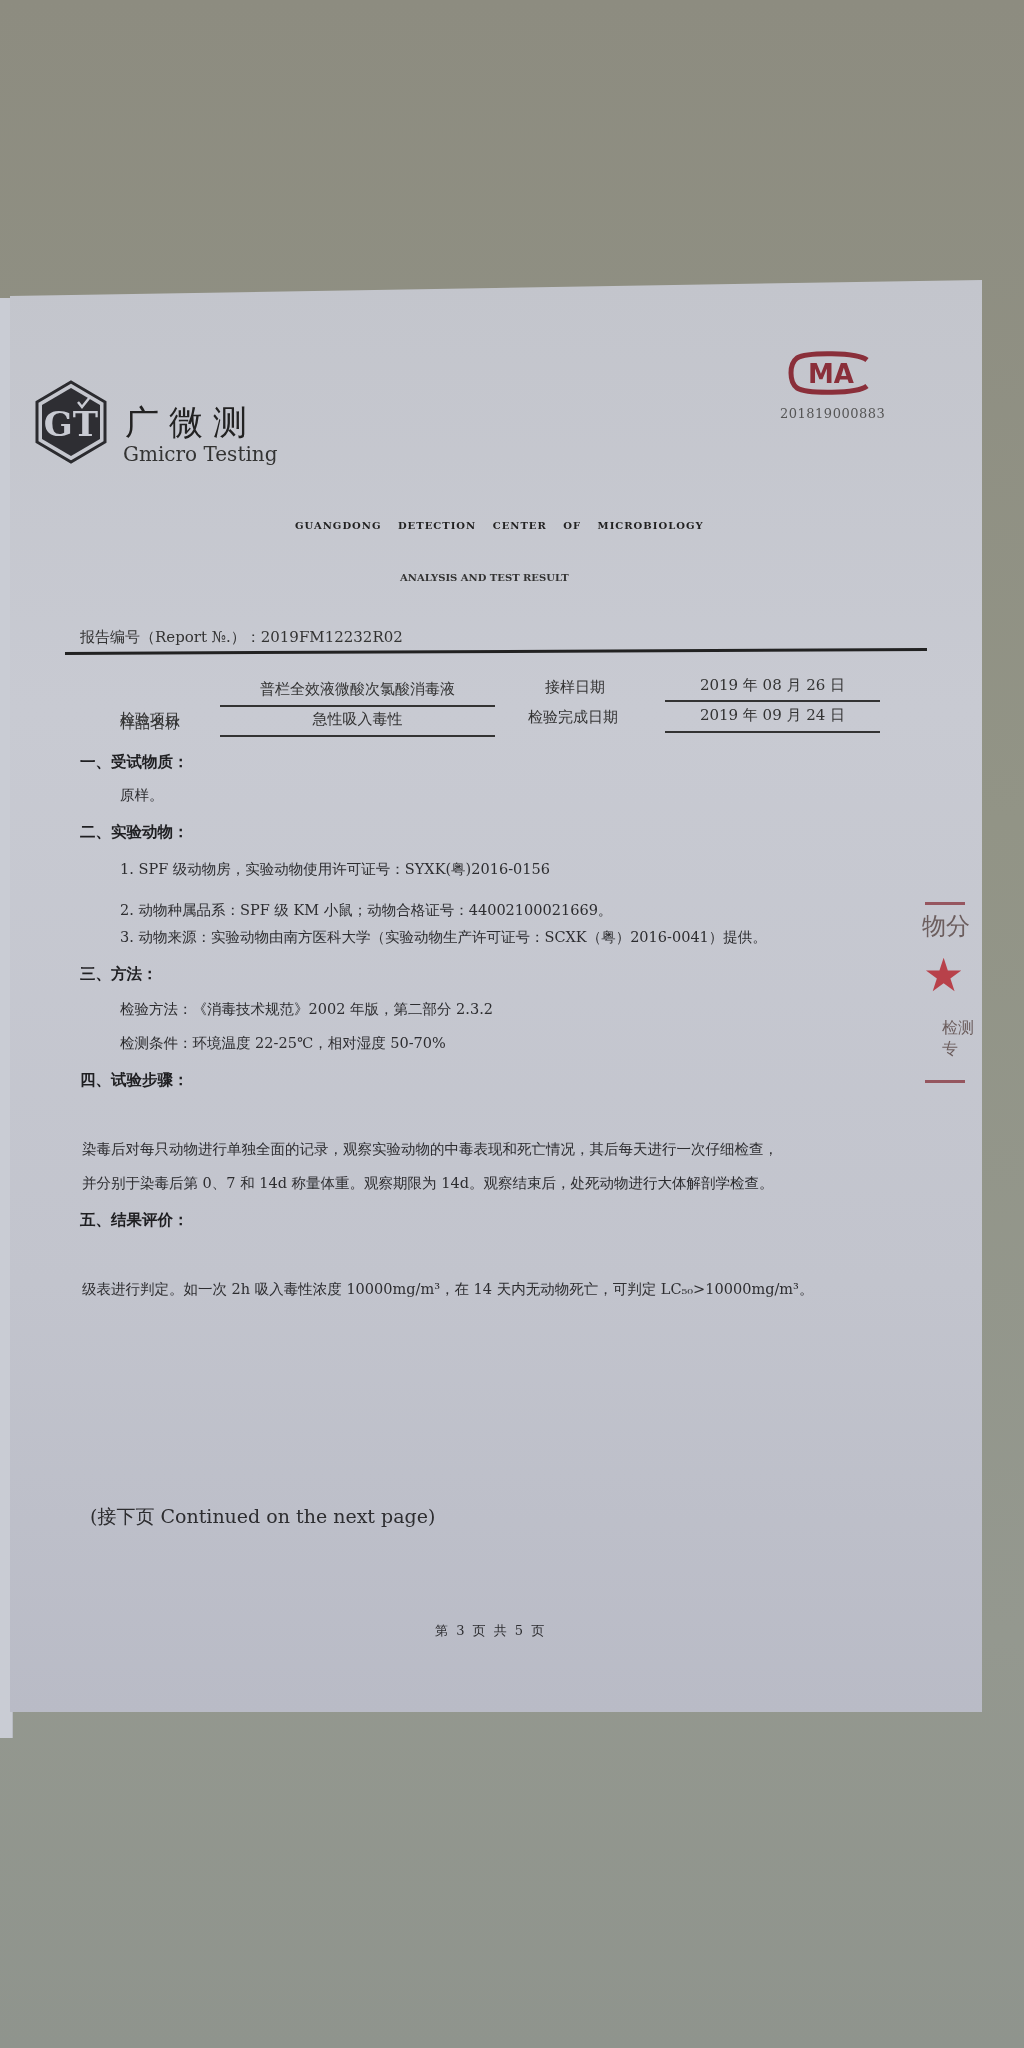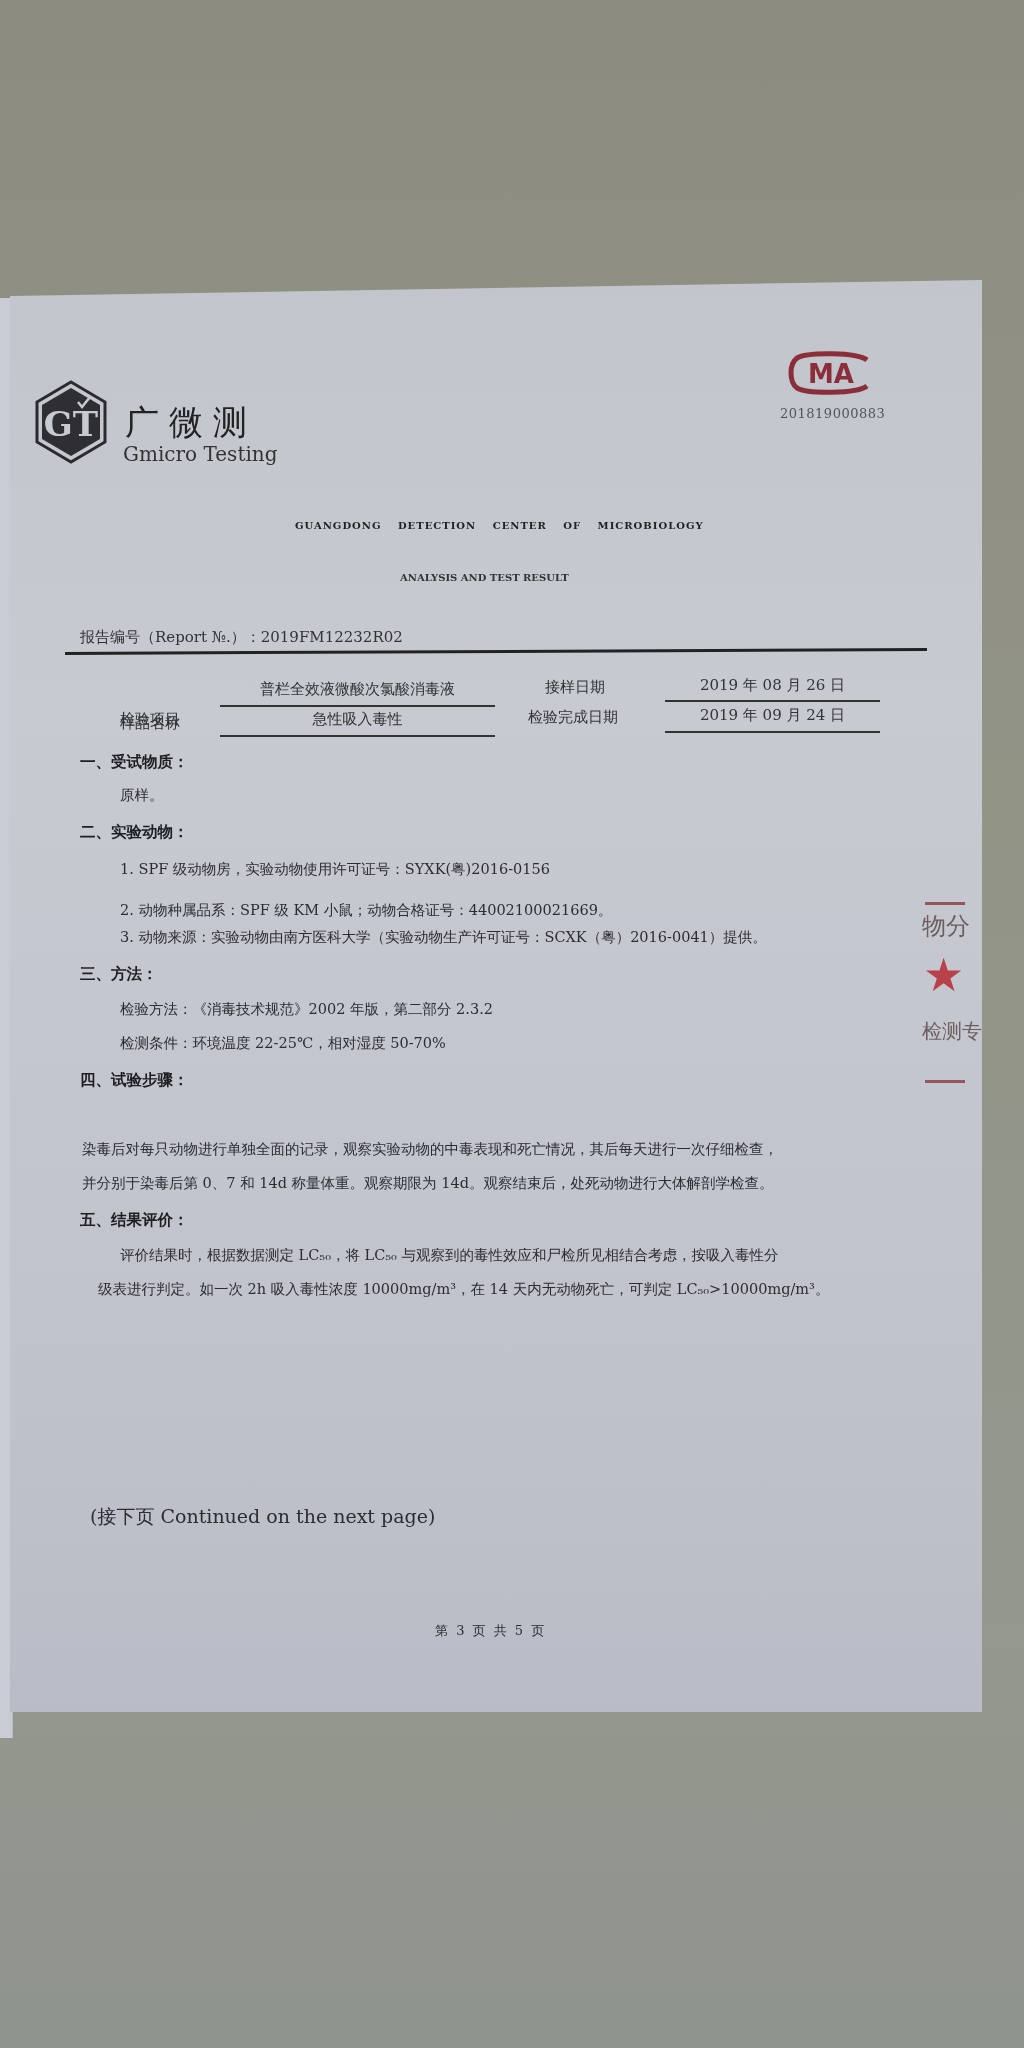--- a/index.html
+++ b/index.html
@@ -98,24 +98,23 @@
 
   <div class="abs h" style="left:70px; top:684px;">三、方法：</div>
   <div class="abs p" style="left:110px; top:720px;">检验方法：《消毒技术规范》2002 年版，第二部分 2.3.2</div>
   <div class="abs p" style="left:110px; top:754px;">检测条件：环境温度 22-25℃，相对湿度 50-70%</div>
 
   <div class="abs h" style="left:70px; top:790px;">四、试验步骤：</div>
   <div class="abs p" style="left:72px; top:860px;">染毒后对每只动物进行单独全面的记录，观察实验动物的中毒表现和死亡情况，其后每天进行一次仔细检查，</div>
   <div class="abs p" style="left:72px; top:894px;">并分别于染毒后第 0、7 和 14d 称量体重。观察期限为 14d。观察结束后，处死动物进行大体解剖学检查。</div>
 
   <div class="abs h" style="left:70px; top:930px;">五、结果评价：</div>
-  <div class="abs p" style="left:110px; top:966px;">评价结果时，根据数据测定 LC₅₀，将 LC₅₀ 与观察到的毒性效应和尸检所见相结合考虑，按吸入毒性分</div>
-  <div class="abs p" style="left:88px; top:1000px;">级表进行判定。如一次 2h 吸入毒性浓度 10000mg/m³，在 14 天内无动物死亡，可判定 LC₅₀&gt;10000mg/m³。</div>
+  <div class="abs p" style="left:72px; top:1000px;">级表进行判定。如一次 2h 吸入毒性浓度 10000mg/m³，在 14 天内无动物死亡，可判定 LC₅₀&gt;10000mg/m³。</div>
 
   <div class="abs p" style="left:80px; top:1224px; font-size:19px;">(接下页 Continued on the next page)</div>
   <div class="abs p" style="left:425px; top:1342px; font-size:13px; letter-spacing:2px;">第 3 页 共 5 页</div>
 
   <div class="abs seal-line" style="left:915px; top:622px; width:40px;"></div>
   <div class="abs seal-text" style="left:912px; top:630px;">物分</div>
   <div class="abs star" style="left:913px; top:668px;">★</div>
-  <div class="abs seal-text" style="left:912px; top:738px; font-size:20px;">检测专</div>
+  <div class="abs seal-text" style="left:932px; top:738px; font-size:16px;">检测专</div>
   <div class="abs seal-line" style="left:915px; top:800px; width:40px;"></div>
 </div>
 
 </body></html>

